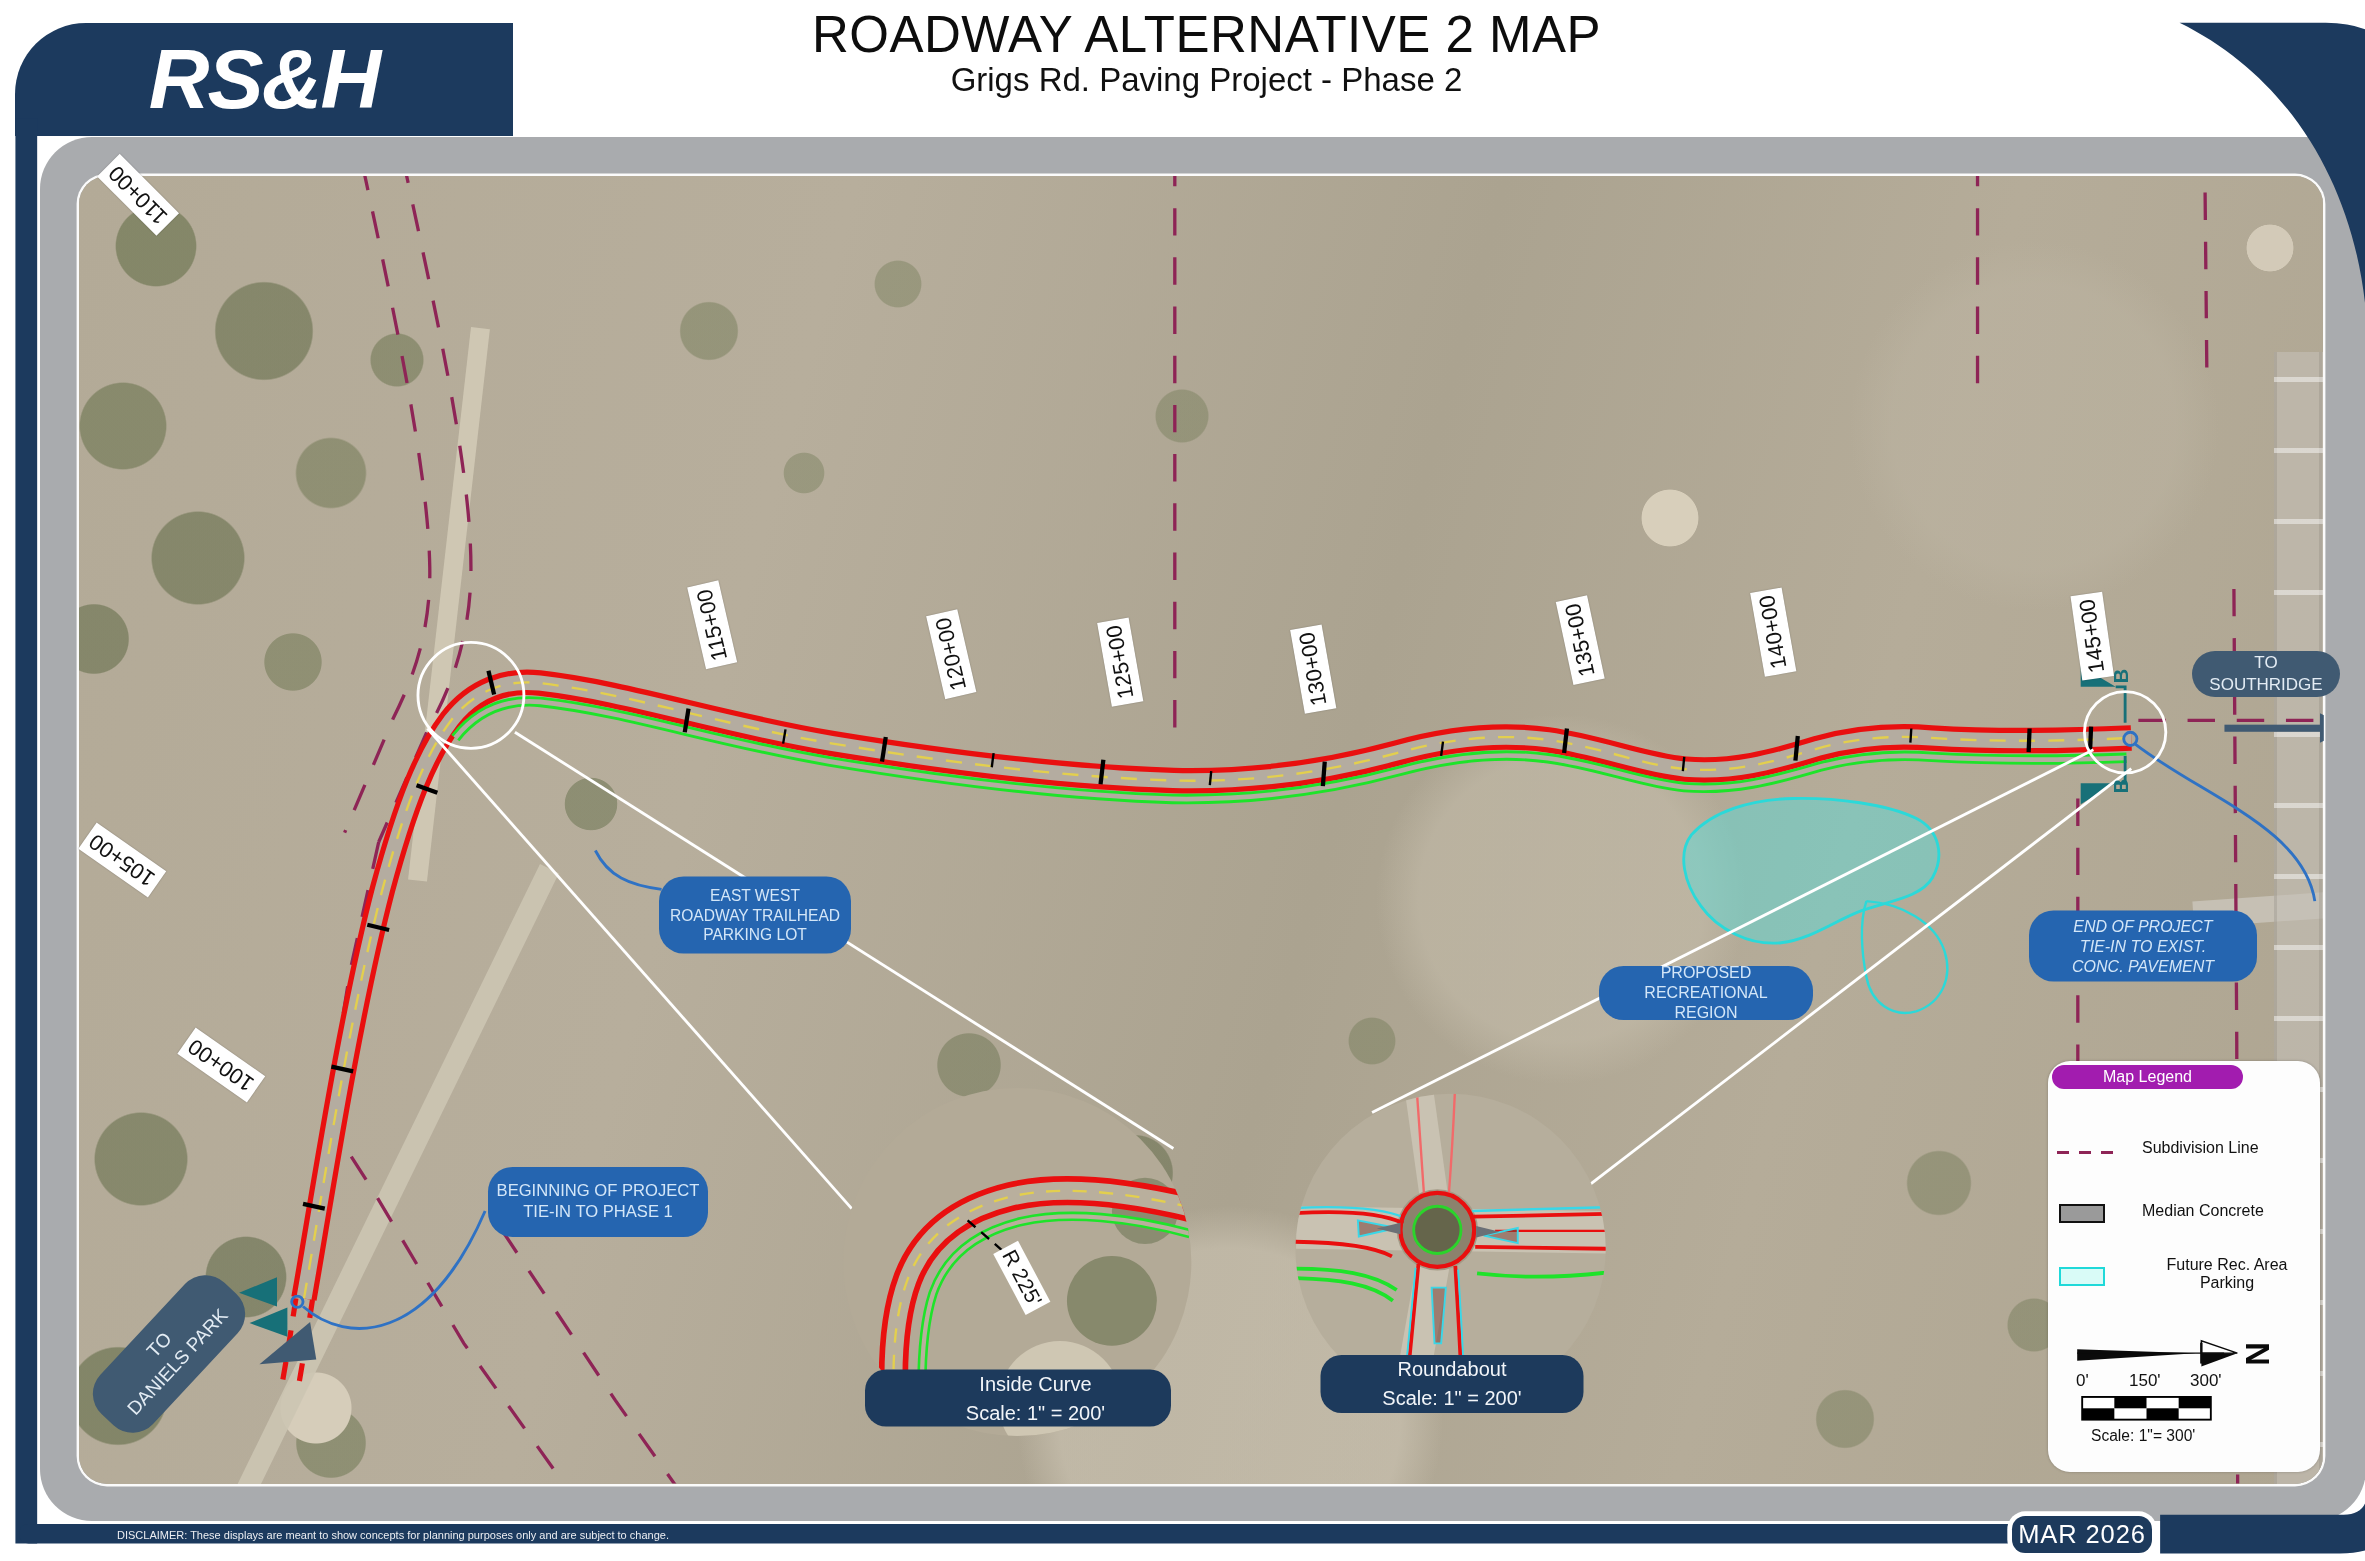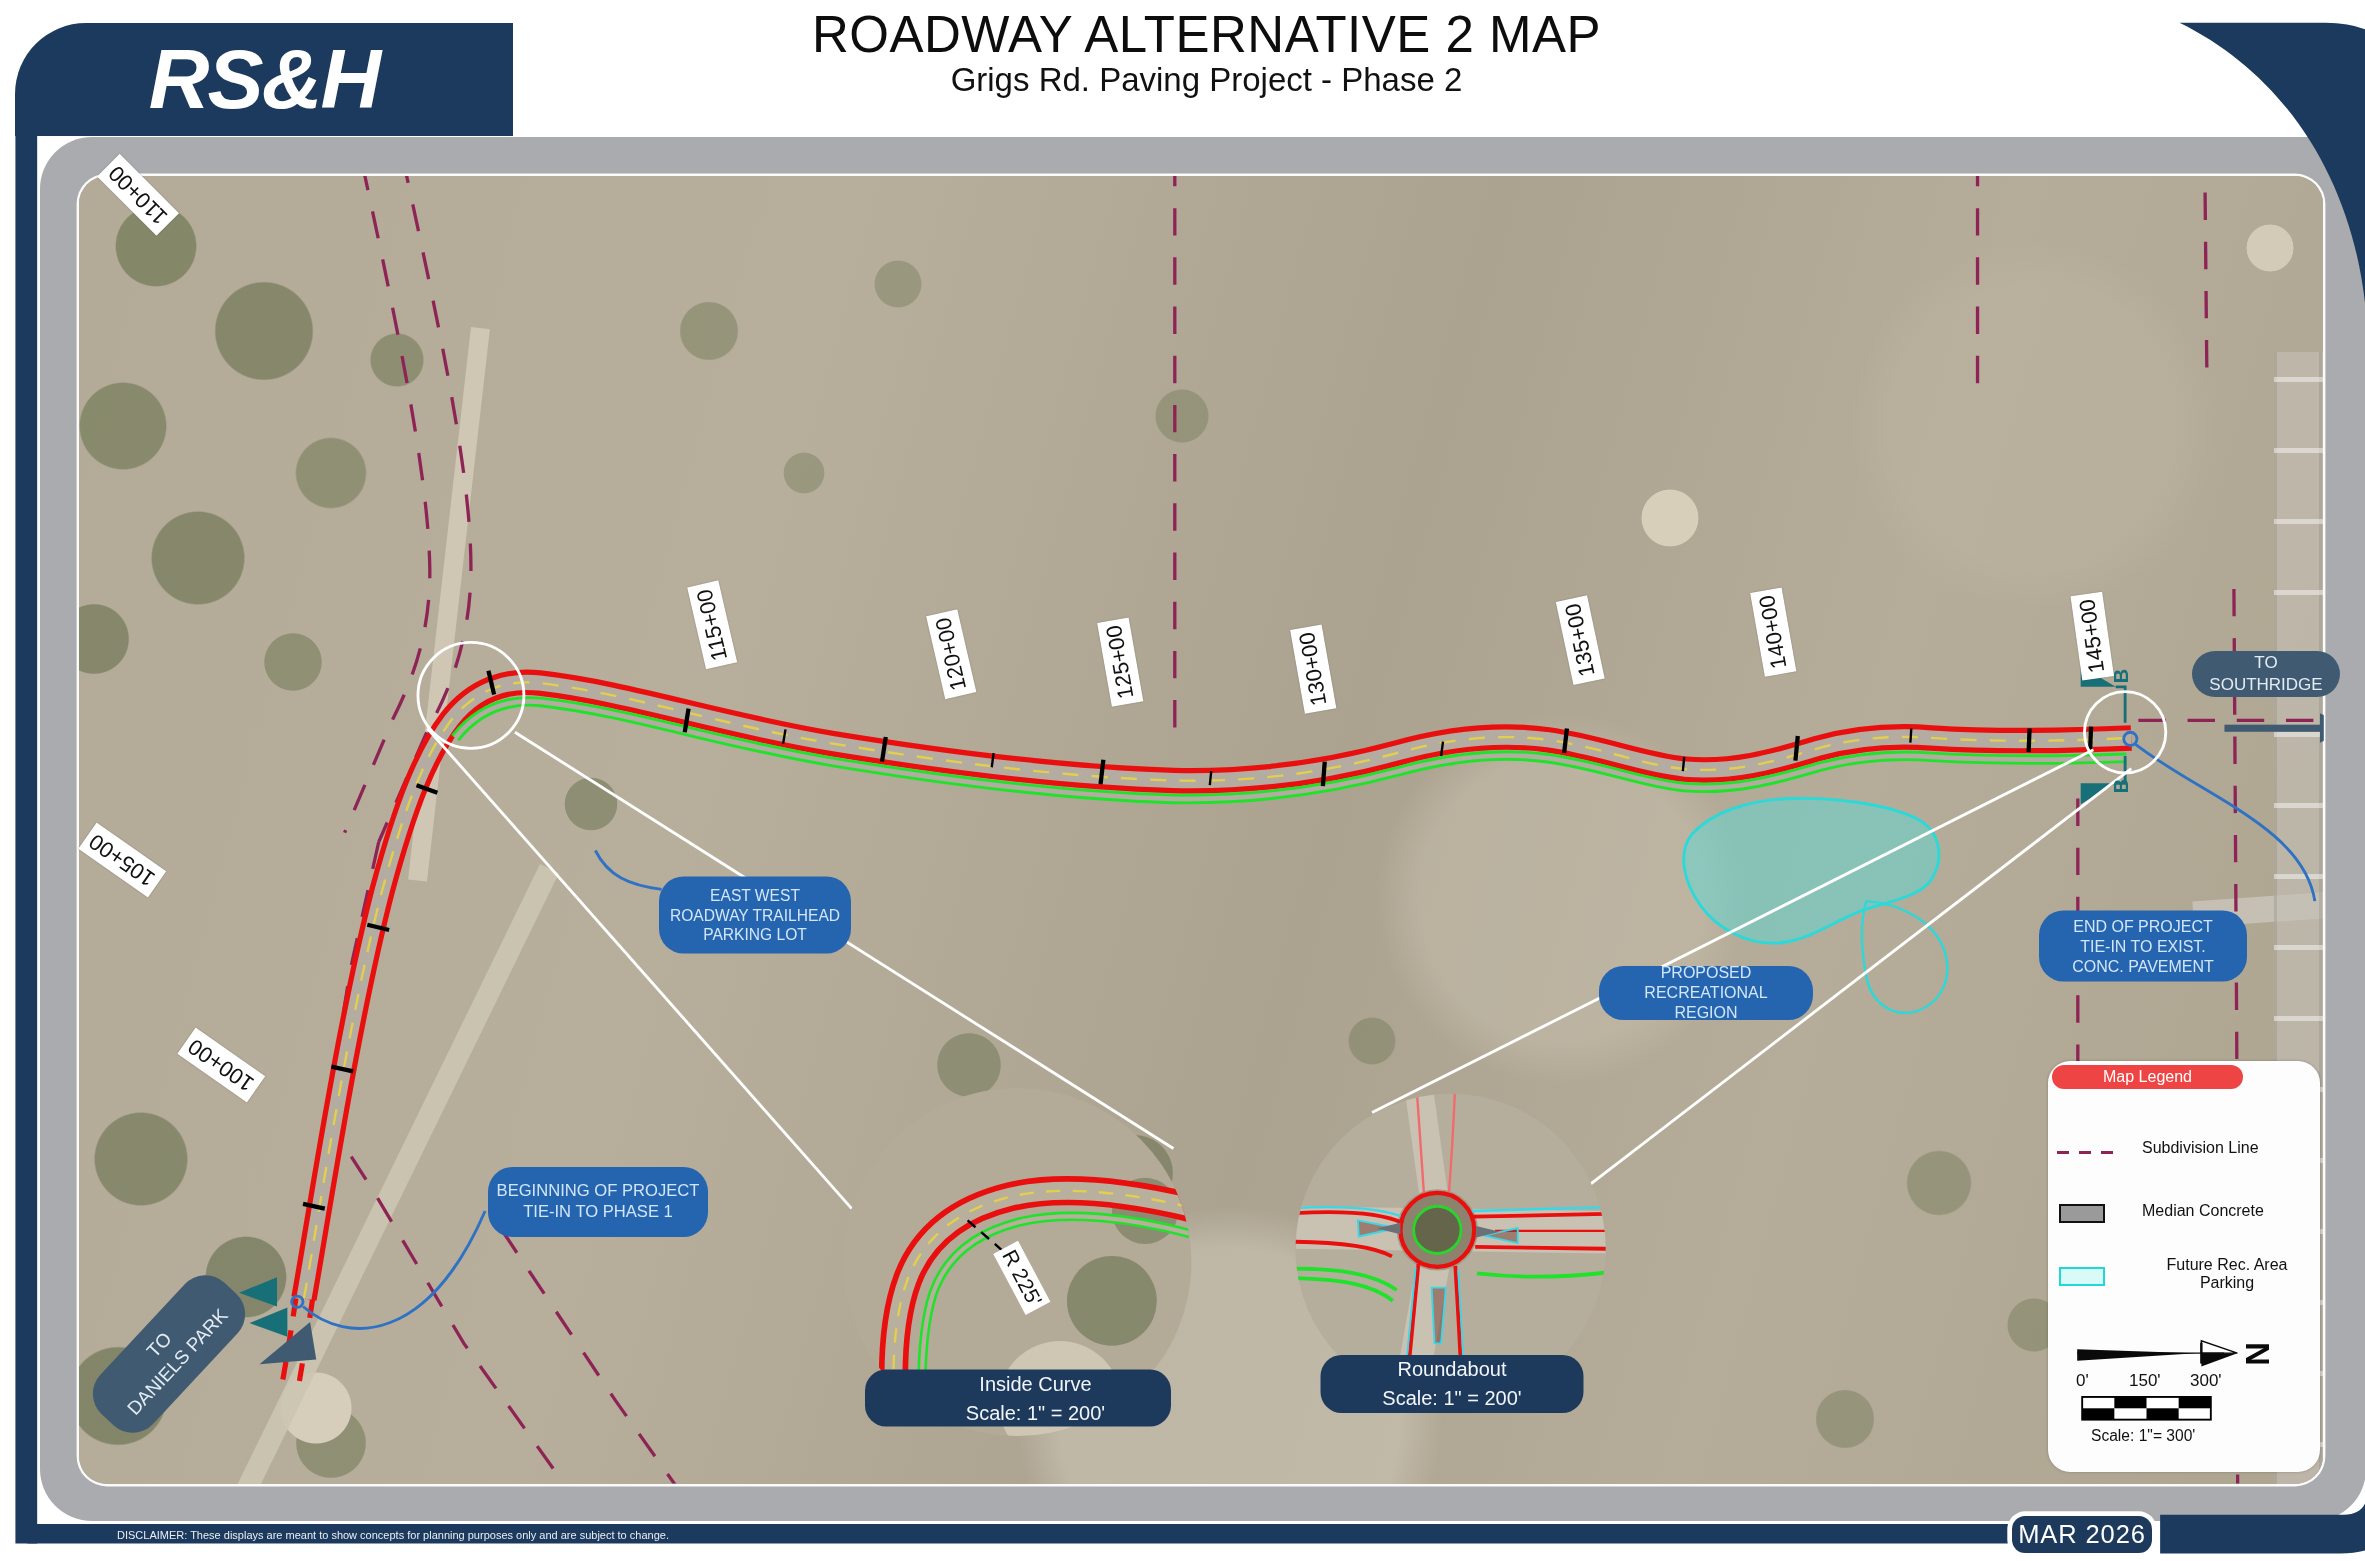--- a/index.html
+++ b/index.html
@@ -63,21 +63,21 @@
   .slate-pill{transform:translate(-50%,-50%);background:#405a72;color:#e3ecf4;border-radius:28px;
            display:flex;align-items:center;justify-content:center;text-align:center;
            font-size:18px;line-height:1.3;white-space:pre-line;}
   .inset-caption{transform:translate(-50%,-50%);background:#1d3a5c;color:#f2f5f9;border-radius:21px;
            display:flex;align-items:center;justify-content:center;text-align:center;
            font-size:20px;line-height:1.45;white-space:pre-line;}
   .r-label{transform:translate(-50%,-50%) rotate(62deg);background:#fff;color:#111;font-size:21px;padding:1.9px 4.7px;white-space:nowrap;}
   .b-label{transform:translate(-50%,-50%) rotate(-90deg);color:#177078;font-size:20px;font-weight:700;}
   
   .legend-panel{left:2048px;top:1061px;width:272px;height:411px;background:#fdfdfd;border-radius:22px;box-shadow:0 0 2.8px rgba(0,0,0,.25);}
-  .legend-pill{left:2052px;top:1065px;width:191px;height:24px;background:#ef4444;border-radius:12.3px;color:#fff;
+  .legend-pill{left:2052px;top:1065px;width:191px;height:24px;background:#a21caf;border-radius:12.3px;color:#fff;
                display:flex;align-items:center;justify-content:center;font-size:16px;}
   .legend-label{font-size:16px;color:#111;white-space:pre-line;margin-left:14px;}
   .swatch-dash{left:2057px;top:1151px;width:56px;height:3.3px;
                background:repeating-linear-gradient(90deg,#8e2456 0 12.3px,rgba(0,0,0,0) 12.3px 22px);}
   .swatch-gray{left:2059px;top:1204px;width:42px;height:15px;background:#9a9a9a;border:2.4px solid #111;}
   .swatch-cyan{left:2059px;top:1267px;width:42px;height:15px;background:#d9fbf7;border:2.4px solid #1fd9d9;}
   .scale-ticks{font-size:17px;color:#111;}
   .scale-text{font-size:15.6px;color:#111;}
   .north-n{transform:rotate(90deg);font-size:33px;font-weight:700;color:#0a0a0a;}
   
@@ -285,21 +285,21 @@
   <div class="abs b-label" style="left:2121px;top:676px;">B</div>
   <div class="abs b-label" style="left:2121px;top:786px;">B</div>
 
   <div class="abs callout" style="left:755px;top:915px;width:192px;height:77px;font-size:15.6px;">EAST WEST
 ROADWAY TRAILHEAD
 PARKING LOT</div>
   <div class="abs callout" style="left:598px;top:1202px;width:220px;height:70px;">BEGINNING OF PROJECT
 TIE-IN TO PHASE 1</div>
   <div class="abs callout" style="left:1706px;top:993px;width:214px;height:54px;font-size:16px;">PROPOSED RECREATIONAL
 REGION</div>
-  <div class="abs callout" style="left:2143px;top:946px;width:208px;height:71px;font-size:16px;">END OF PROJECT
+  <div class="abs callout" style="left:2143px;top:946px;width:228px;height:71px;font-size:16px;font-style:italic;">END OF PROJECT
 TIE-IN TO EXIST.
 CONC. PAVEMENT</div>
 
   <div class="abs slate-pill" style="left:2266px;top:674px;width:148px;height:46px;font-size:17px;">TO
 SOUTHRIDGE</div>
   <div class="abs slate-pill" style="left:169px;top:1354px;width:180px;height:72px;font-size:19px;transform:translate(-50%,-50%) rotate(-47deg);">TO
 DANIELS PARK</div>
 
   <div class="abs inset-caption" style="left:1018px;top:1398px;width:271px;height:57px;flex-direction:column;padding-left:35px;">
     <div>Inside Curve</div>

